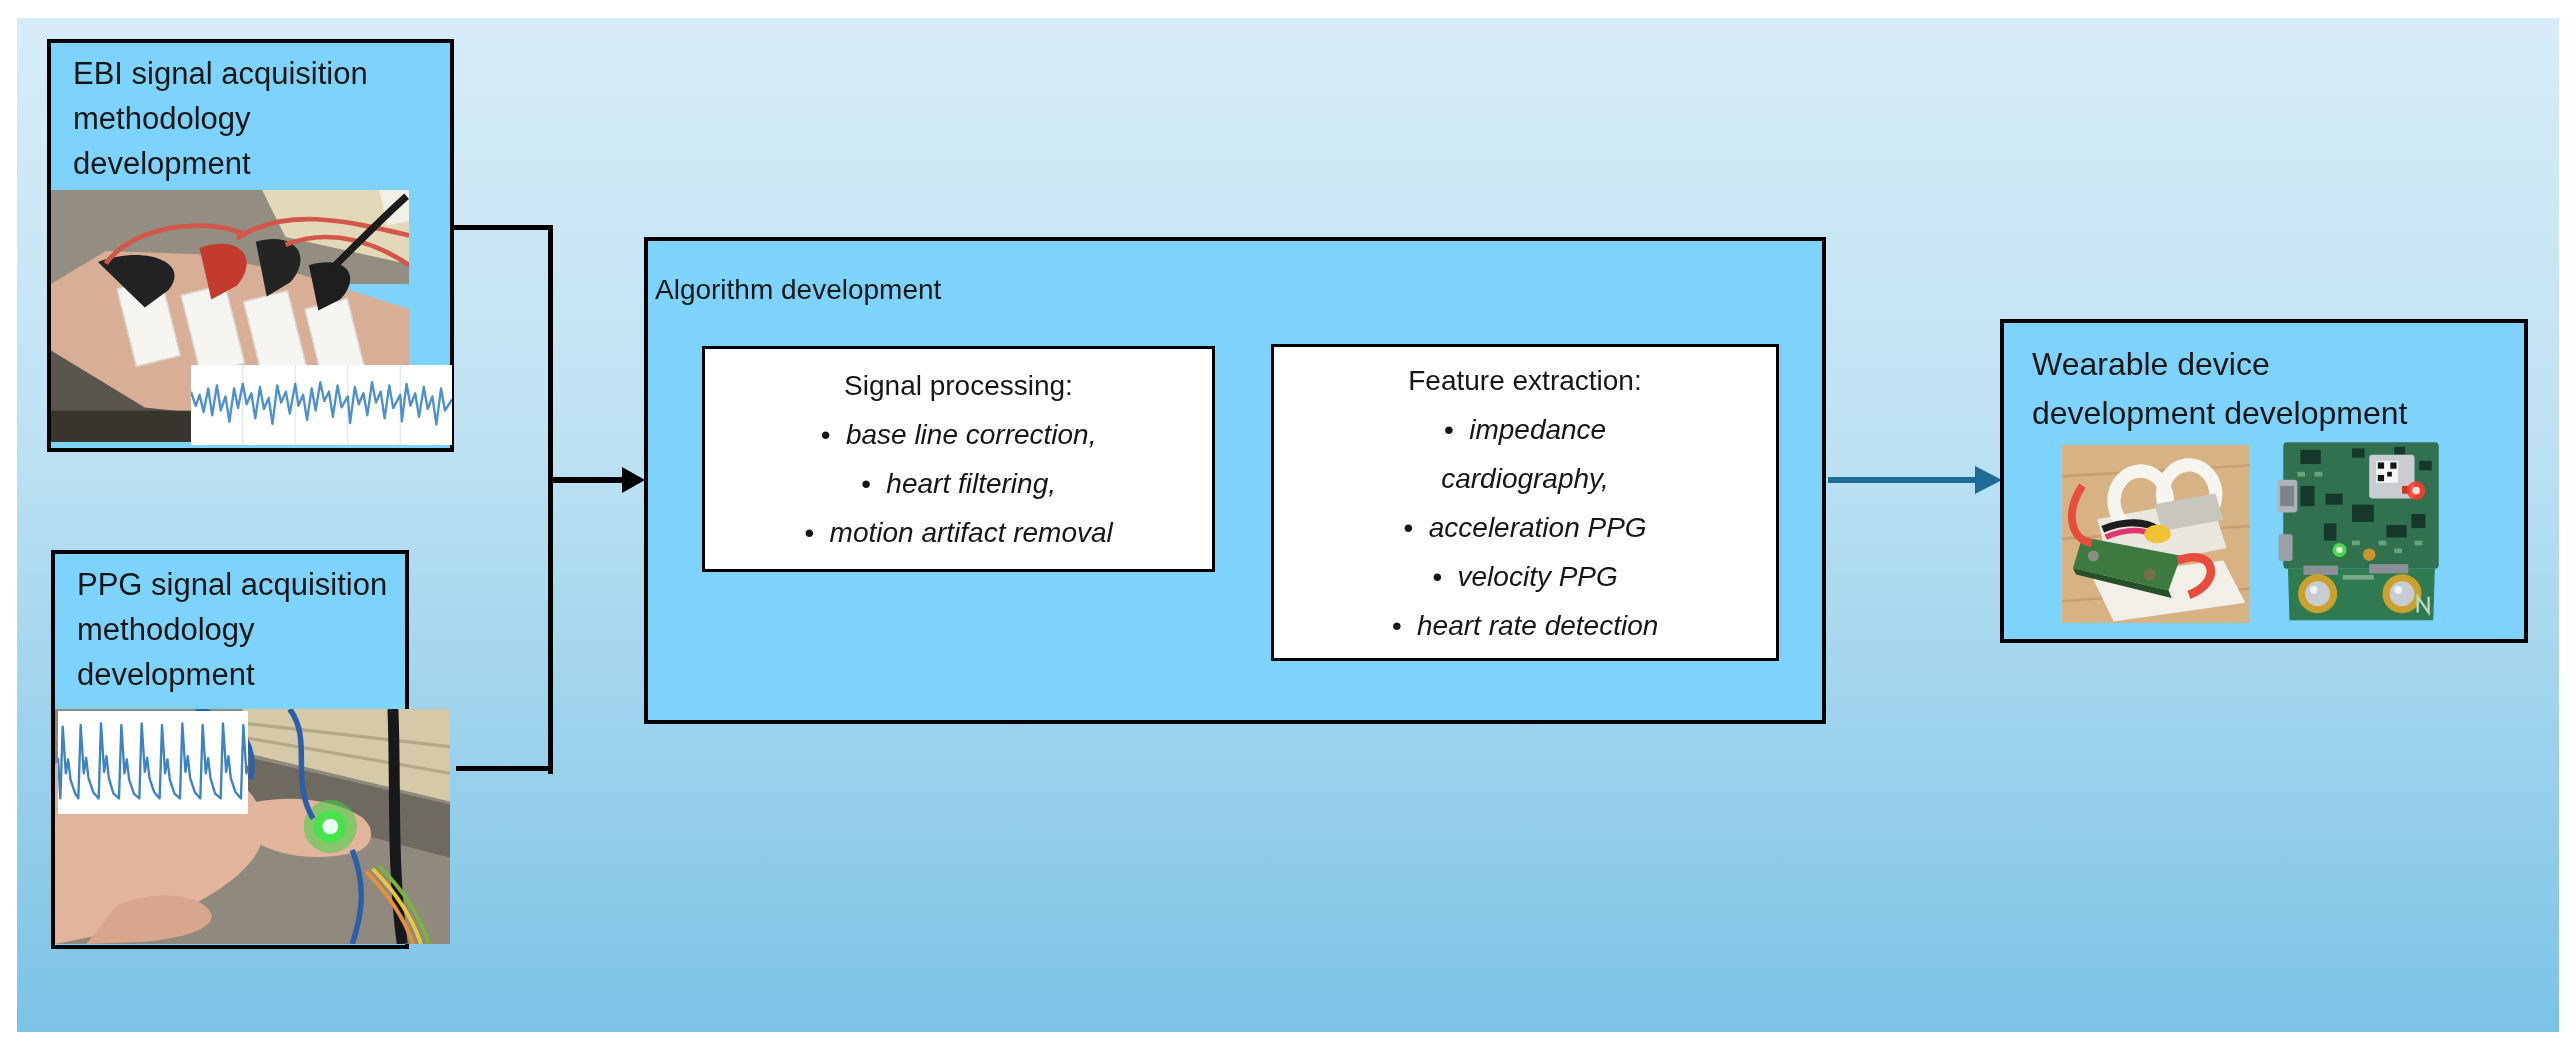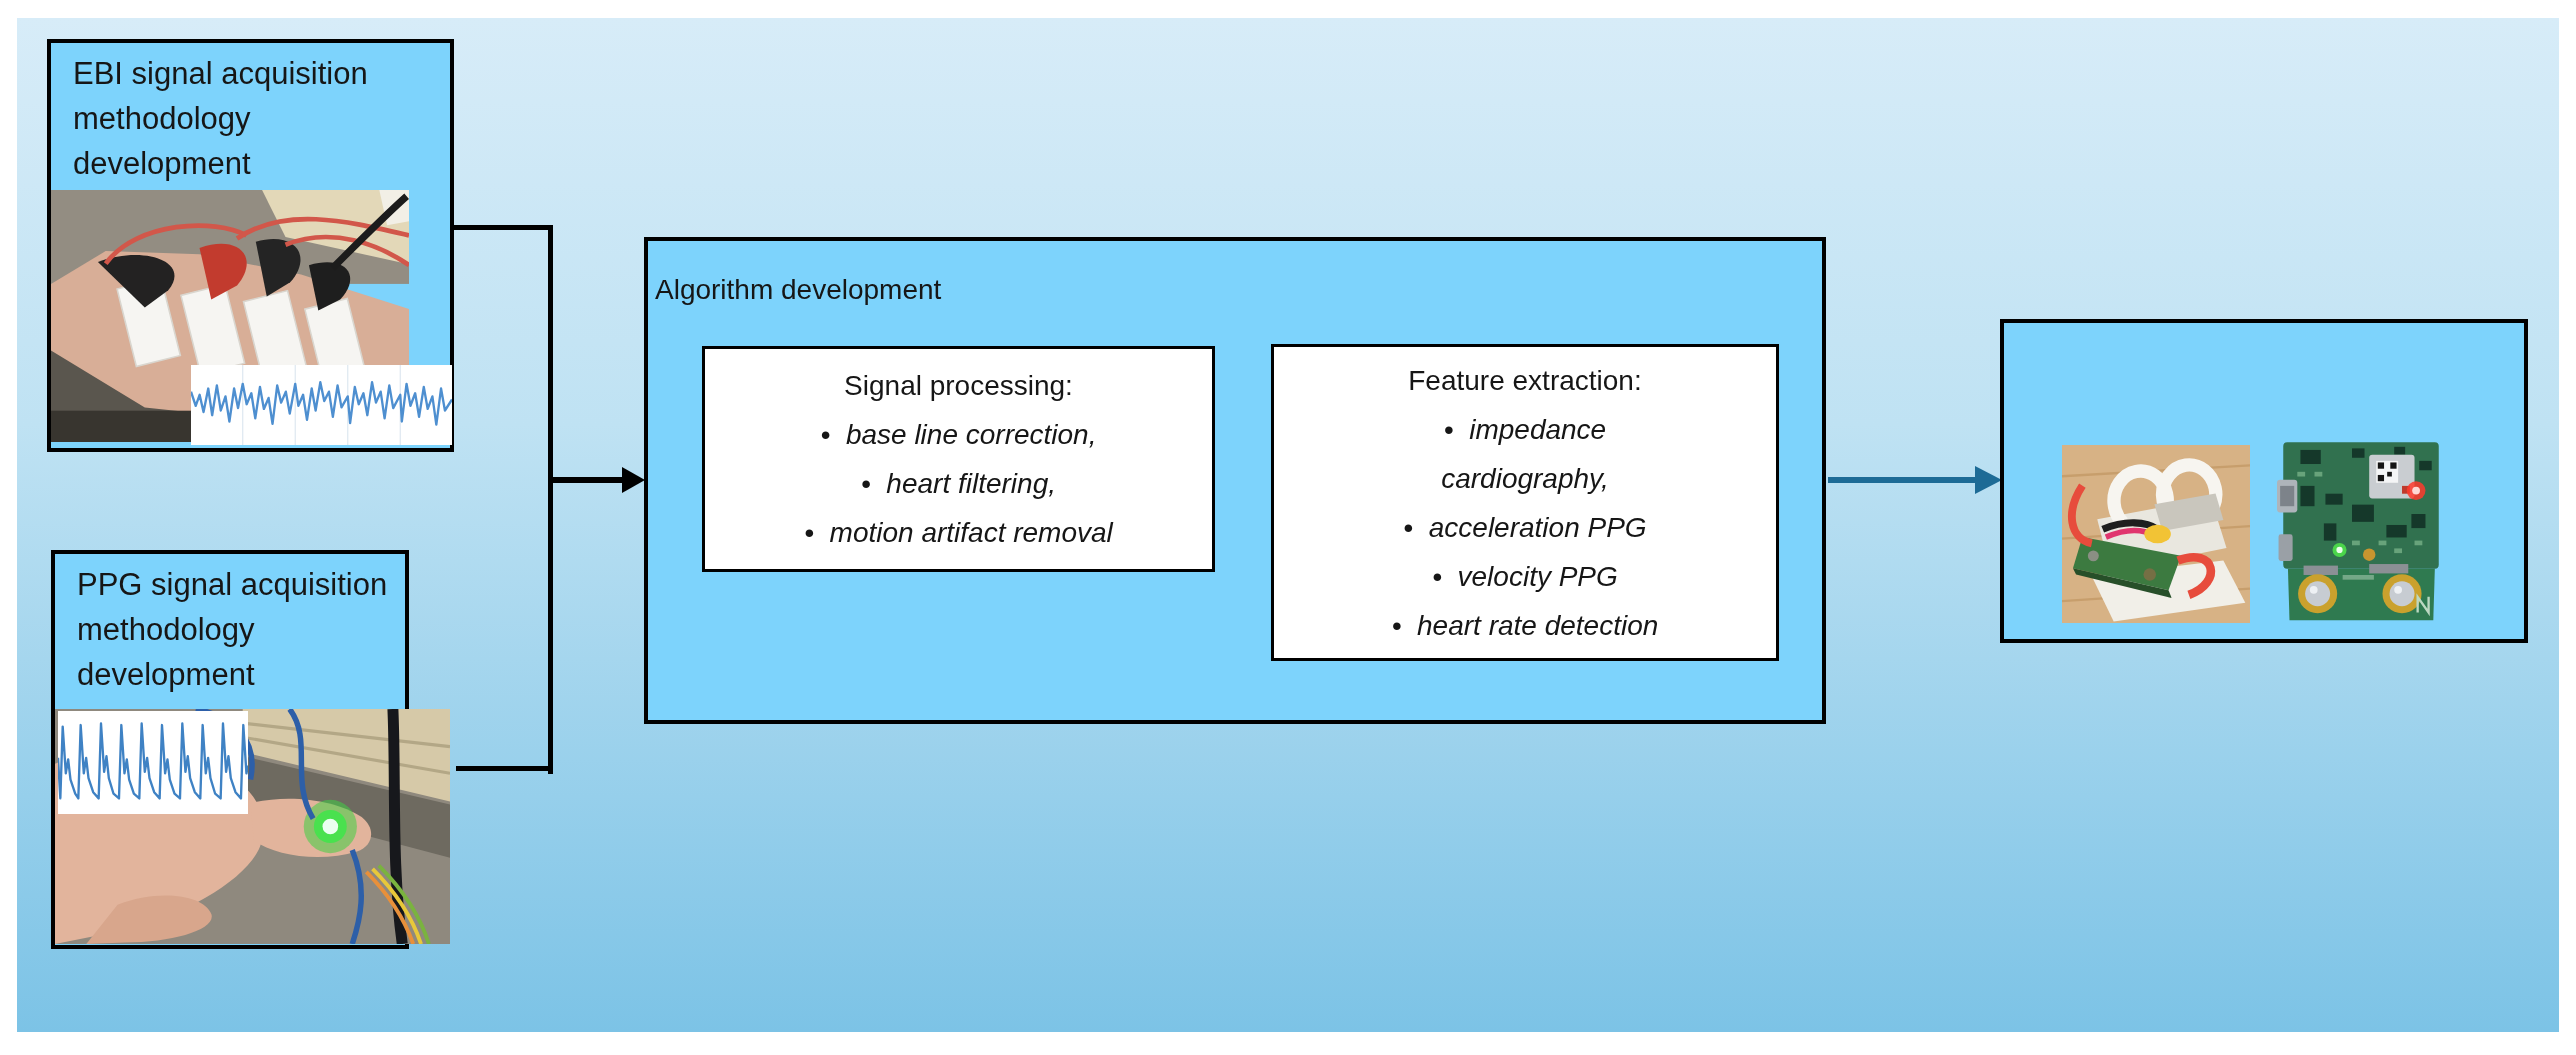--- a/index.html
+++ b/index.html
@@ -171,20 +171,21 @@
       <ul class="bullets">
         <li class="bullet-item">impedance cardiography,</li>
         <li class="bullet-item">acceleration PPG</li>
         <li class="bullet-item">velocity PPG</li>
         <li class="bullet-item">heart rate detection</li>
       </ul>
     </div>
   </div>
 
   <div class="node" id="wear-box">
+    <div id="wear-title">Wearable device development development</div>
 
     <div class="photo" id="wear-photo1">
       <svg viewBox="0 0 240 228" preserveAspectRatio="none">
         <rect x="0" y="0" width="240" height="228" fill="#d7b285"></rect>
         <g stroke="#c79e6c" stroke-width="3">
           <line x1="0" y1="40" x2="240" y2="26"></line>
             <line x1="0" y1="120" x2="240" y2="104"></line>
           <line x1="0" y1="200" x2="240" y2="184"></line>
         </g>
         <polygon points="38,168 206,148 234,202 66,226" fill="#f1efe8"></polygon>

